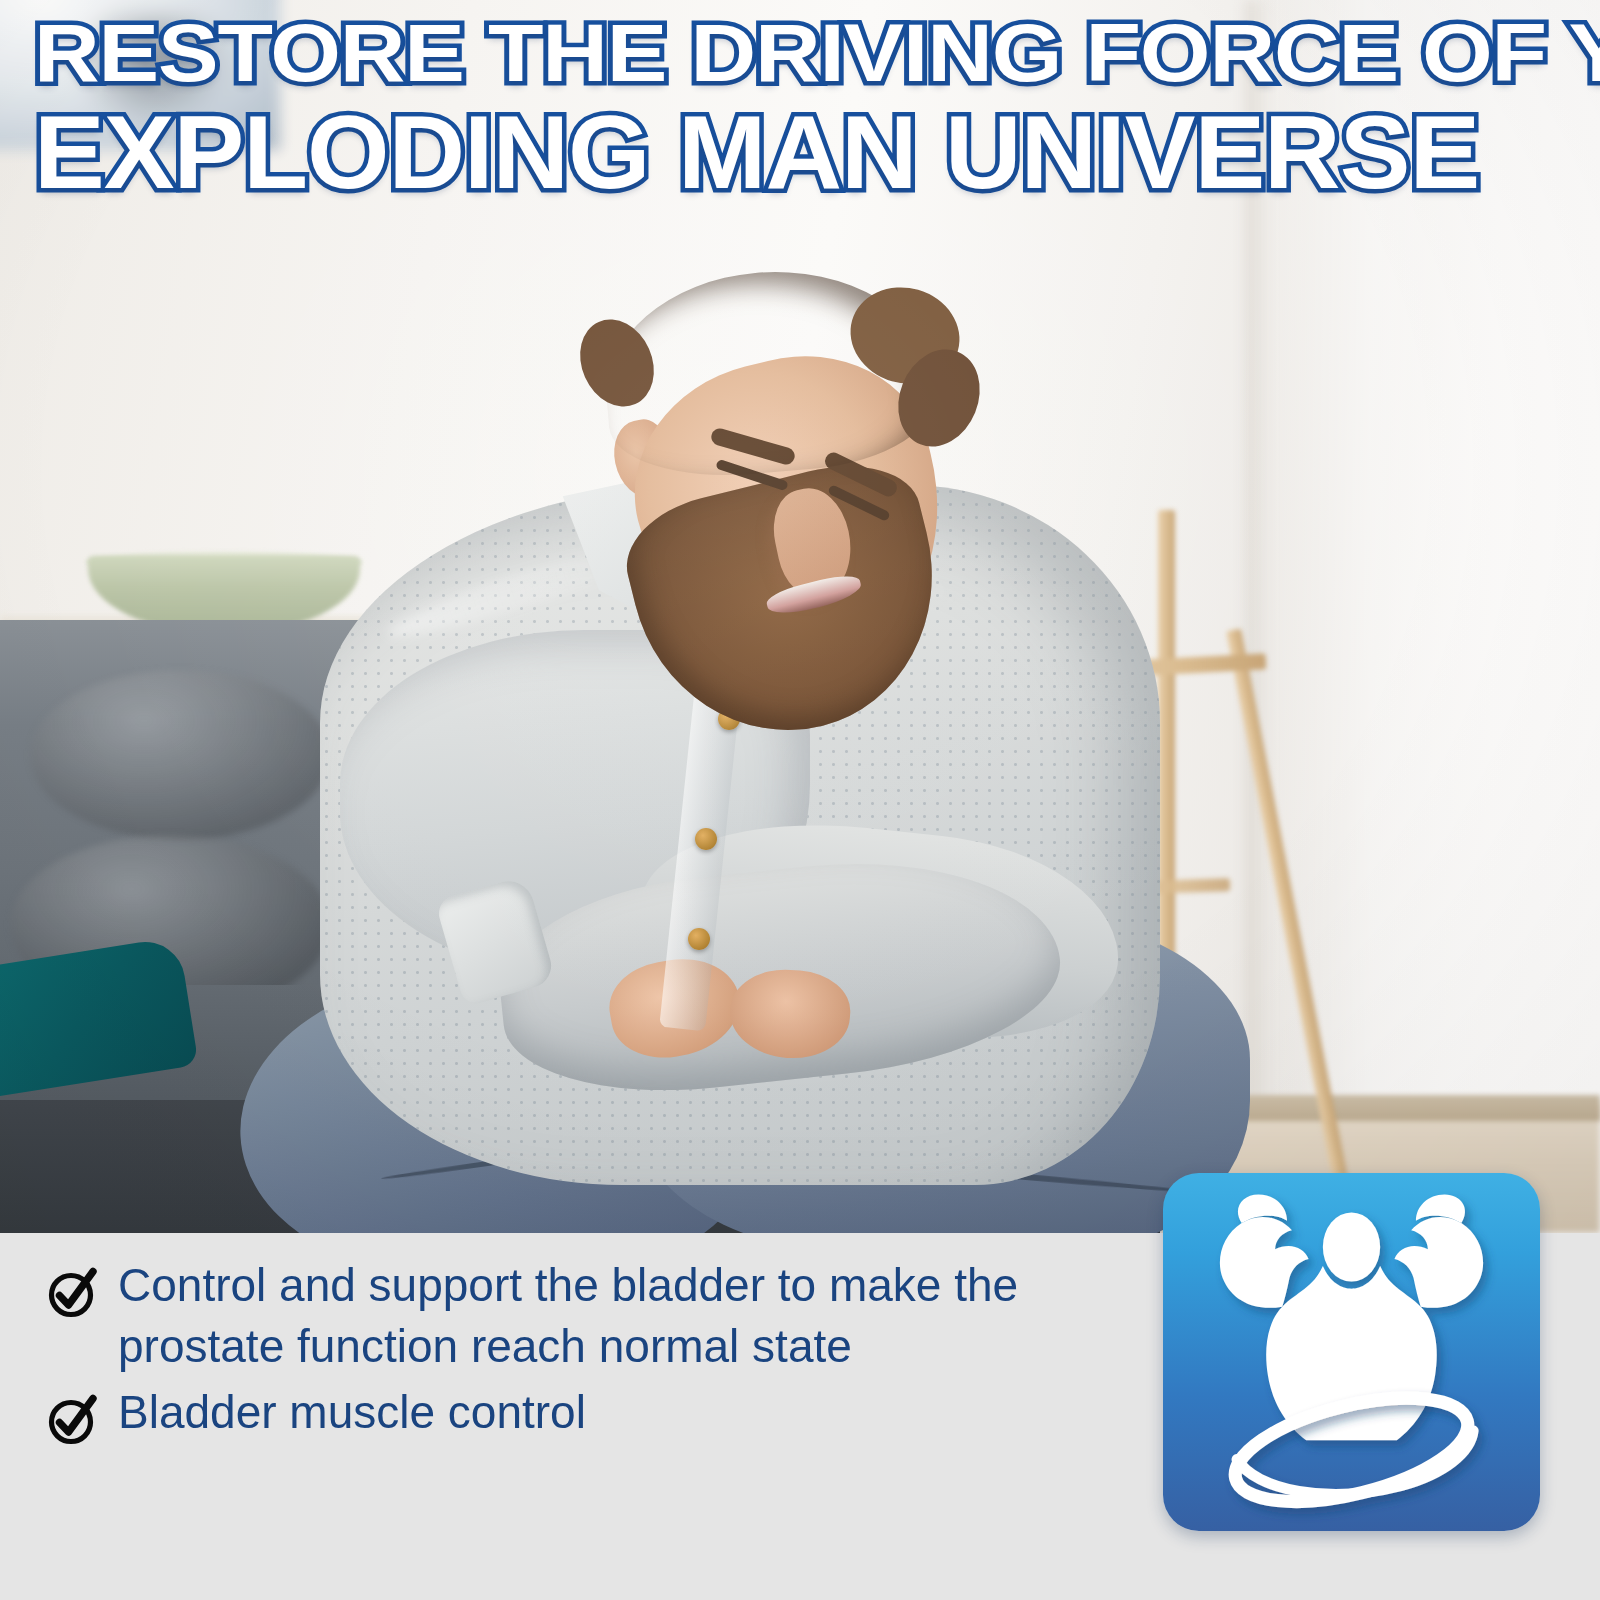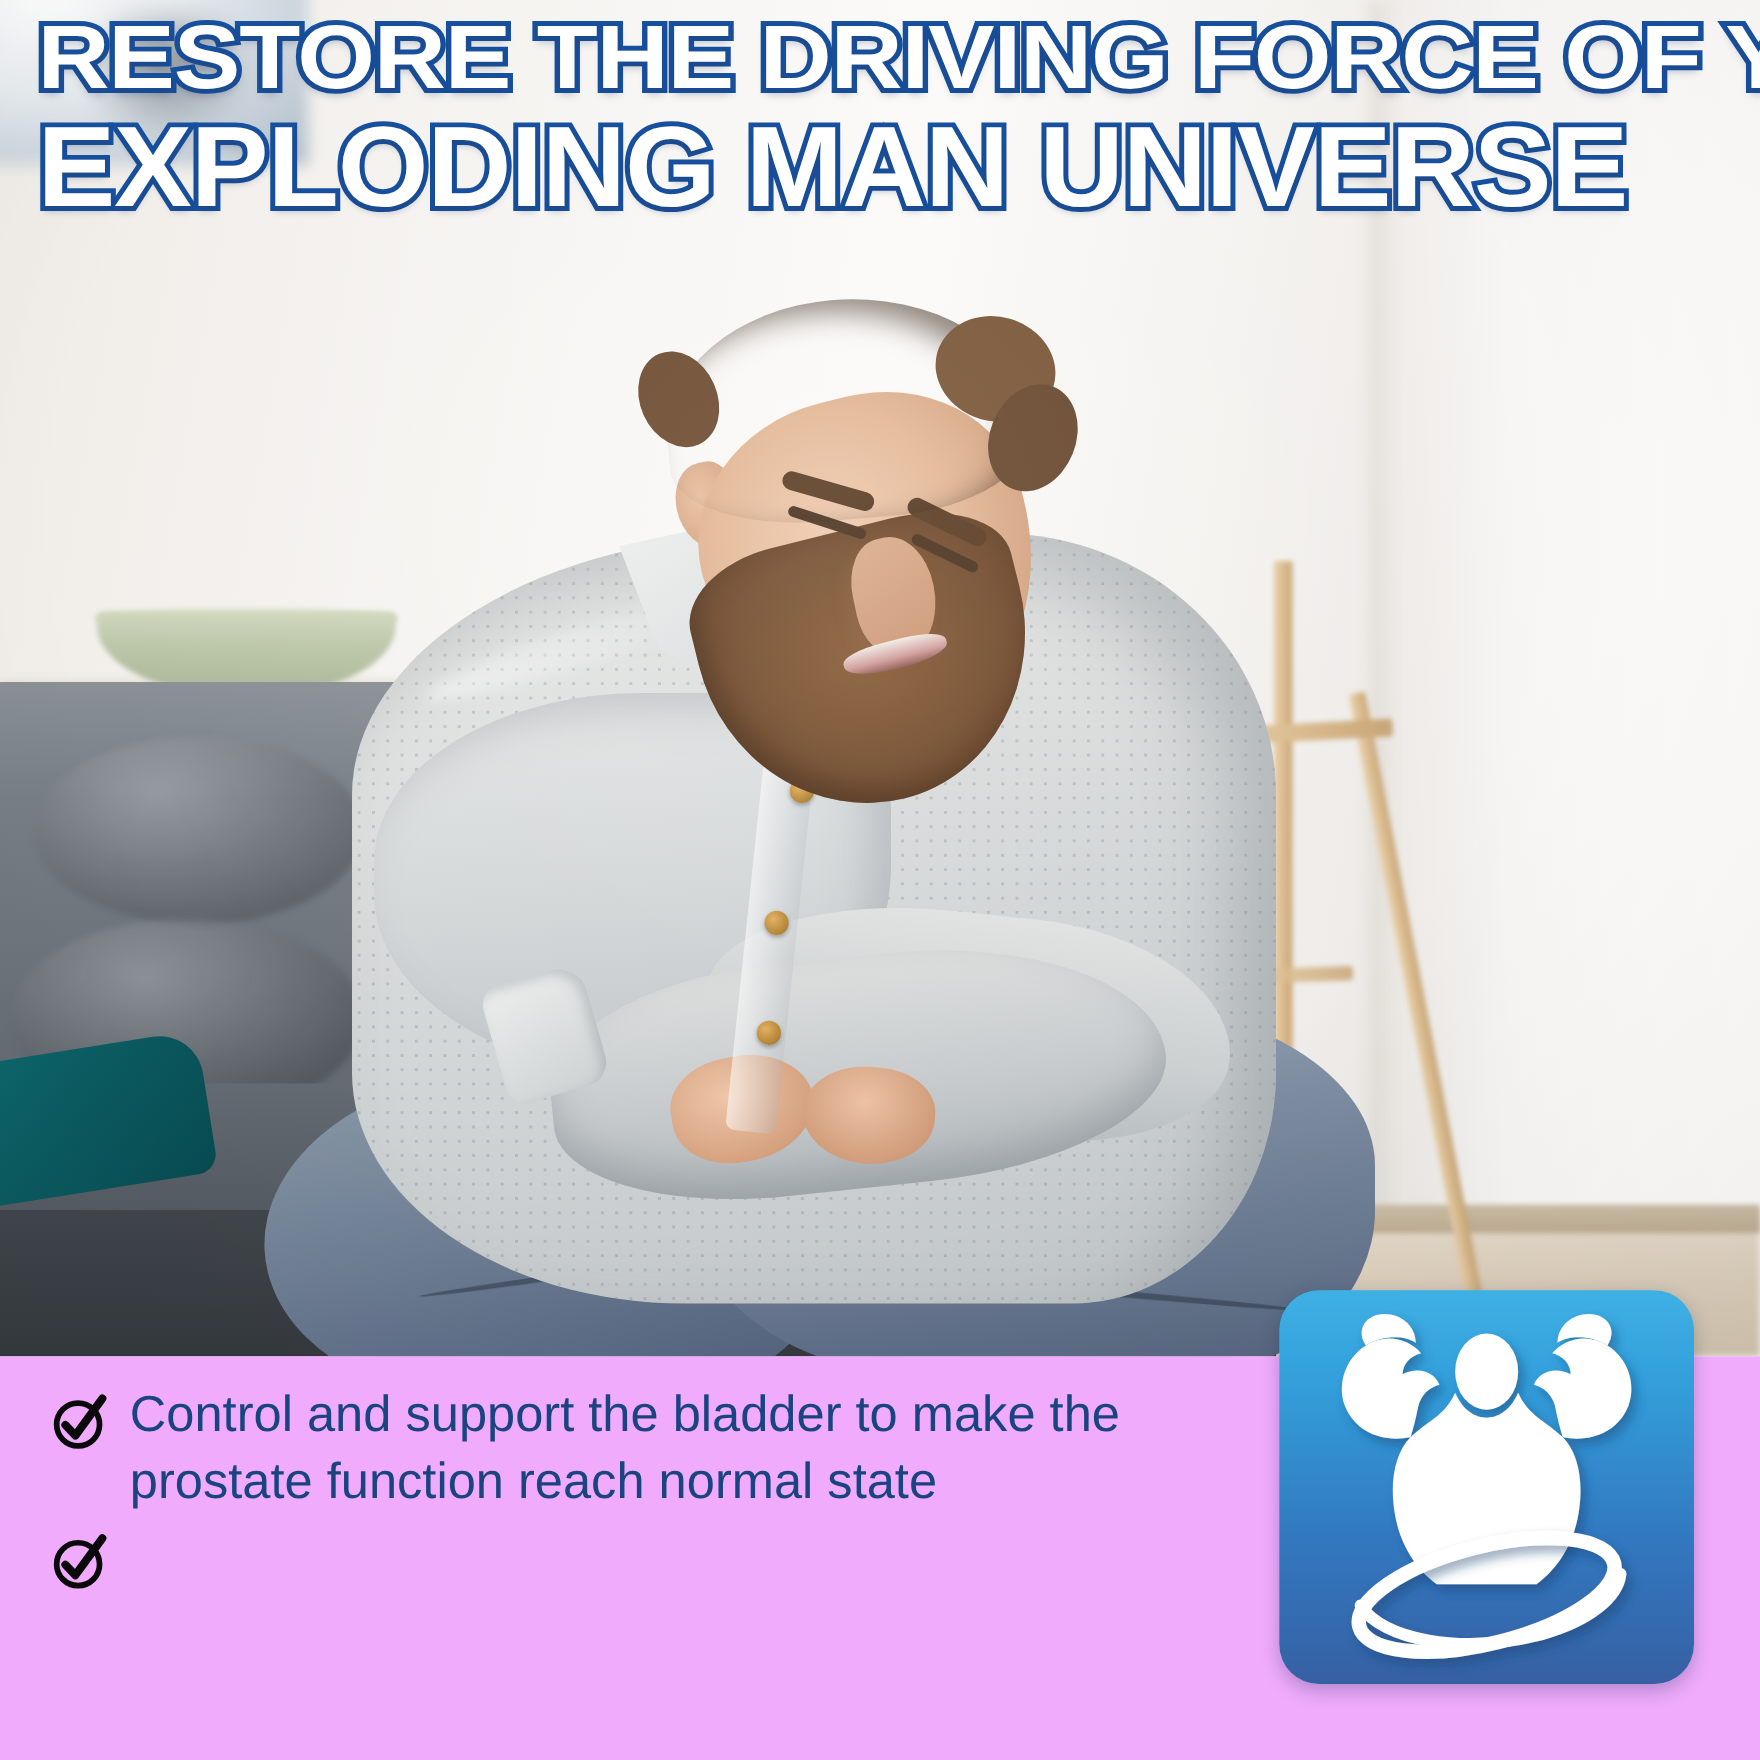--- a/index.html
+++ b/index.html
@@ -366,21 +366,21 @@
     font-size:104px;
     line-height:1.02;
     transform:scaleX(1.02);
     transform-origin:left center;
     margin-top:6px;
   }
 
   
   .panel {
     position:absolute; left:0; top:1233px; width:1600px; height:367px;
-    background:#f0abfc;
+    background:#e5e5e5;
     z-index:20;
   }
 
   .bullets {
     position:absolute; left:46px; top:22px; width:1090px;
   }
   .bullet {
     display:flex;
     align-items:flex-start;
     gap:18px;
@@ -525,20 +525,21 @@
       </div>
 
 
       <div class="bullet">
         <span class="check-icon">
           <svg viewBox="0 0 54 54" xmlns="http://www.w3.org/2000/svg">
             <circle cx="25" cy="30" r="19.5" fill="none" stroke="#0a0a0a" stroke-width="5.2"></circle>
             <path d="M13.5 30.5 L22.5 40 L47 6.5" fill="none" stroke="#0a0a0a" stroke-width="7.4" stroke-linecap="round" stroke-linejoin="round"></path>
           </svg>
         </span>
+        <span class="bullet-text">Bladder muscle control</span>
       </div>
 
     </div>
   </div>
 
   <div class="logo">
     <svg viewBox="0 0 300 300" xmlns="http://www.w3.org/2000/svg">
       <defs>
         <linearGradient id="badgeGrad" x1="0" y1="0" x2="0" y2="1">
           <stop offset="0%" stop-color="#3FB0E4"></stop>

